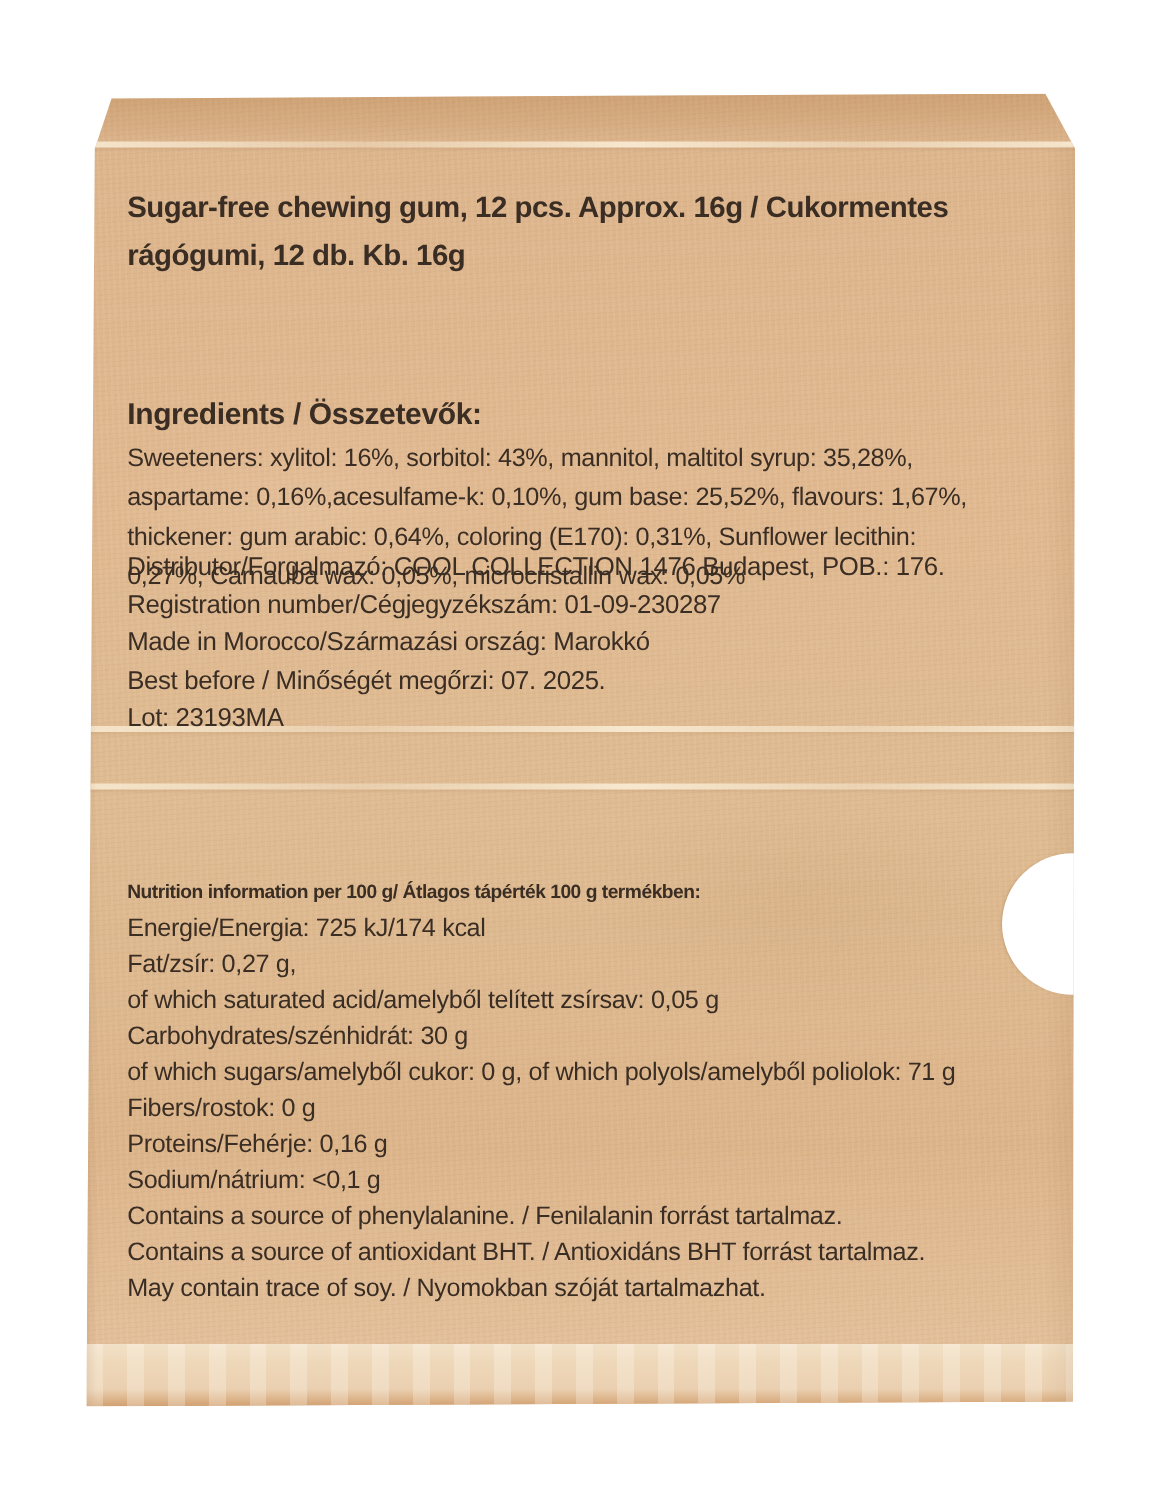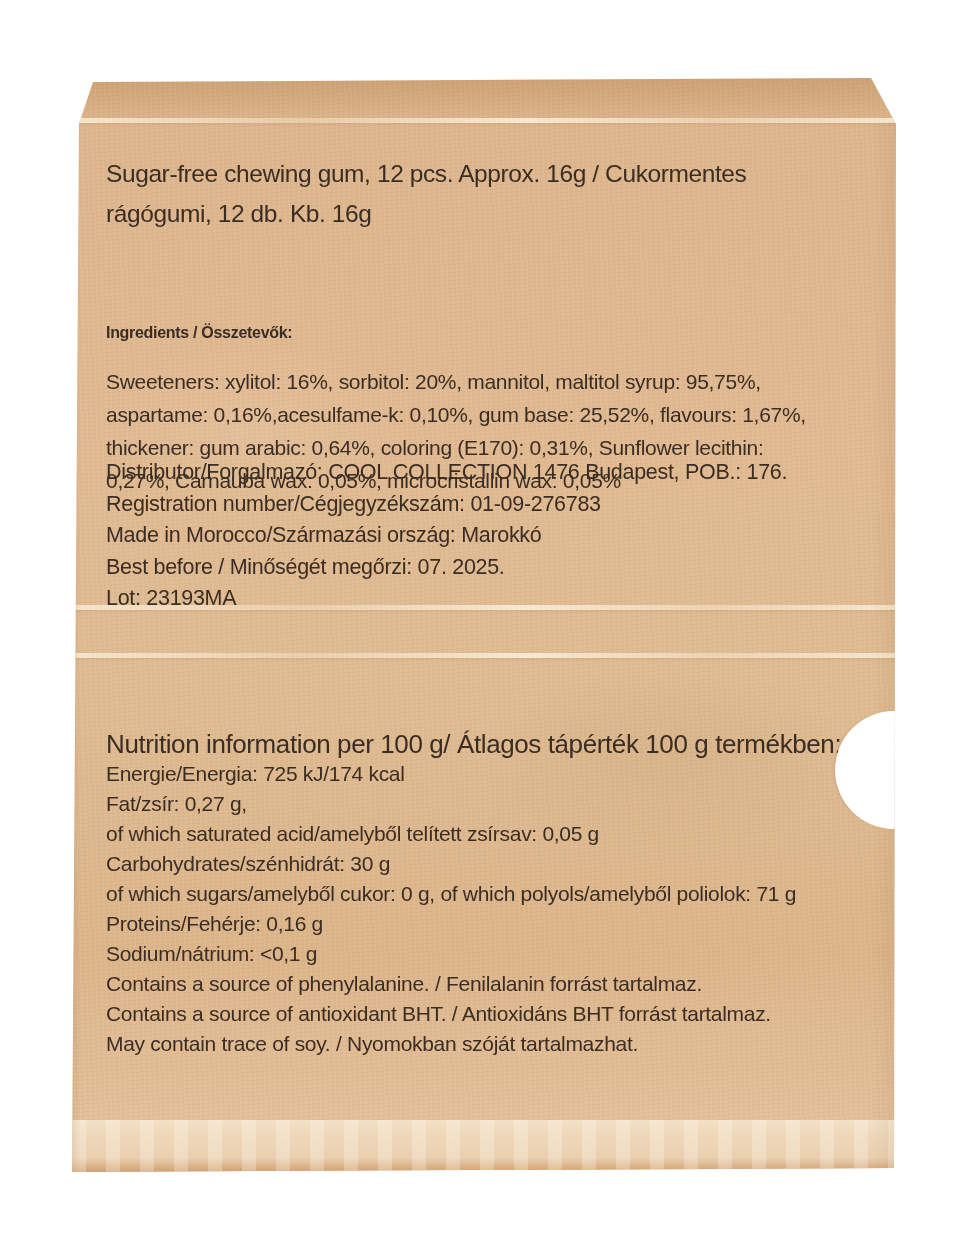--- a/index.html
+++ b/index.html
@@ -32,26 +32,26 @@
     background:
       repeating-linear-gradient(90deg, rgba(255,250,240,0.28) 0 14px, rgba(255,250,240,0) 14px 34px),
       linear-gradient(180deg,#f2e1c7 0%,#eed7b9 30%,#ead0b0 72%,#d7aa7d 94%,#cfa074 100%);}
   .edge-shade-right{position:absolute;right:0;top:44px;bottom:0;width:26px;z-index:1;
     background:linear-gradient(90deg,rgba(150,105,65,0) ,rgba(150,105,65,0.10));}
   .edge-shade-left{position:absolute;left:0;top:44px;bottom:0;width:9px;z-index:1;
     background:linear-gradient(90deg,rgba(150,105,65,0.14),rgba(150,105,65,0));}
   .notch{position:absolute;left:763px;top:633px;width:118px;height:118px;border-radius:50%;
     background:#ffffff;z-index:3;box-shadow:-2px 0 2px -1px rgba(160,115,70,0.35);}
   .txt{position:absolute;left:34px;z-index:2;white-space:nowrap;letter-spacing:-0.3px;}
-  .title-block{top:76px;font-size:24.5px;font-weight:normal;line-height:40px;letter-spacing:-0.4px;}
-  .ing-heading{top:240px;font-size:16px;font-weight:bold;line-height:30px;}
+  .title-block{top:76px;font-size:24.5px;font-weight:bold;line-height:40px;letter-spacing:-0.4px;}
+  .ing-heading{top:252px;font-size:25px;font-weight:bold;line-height:30px;}
   .ing-lines{top:287px;font-size:21px;line-height:33px;}
   .dist-lines{top:379px;font-size:21.5px;line-height:31.5px;}
   .nut-block{top:651px;font-size:21px;line-height:30px;}
-  .nut-heading{font-weight:normal;font-size:26px;letter-spacing:-0.4px;}
+  .nut-heading{font-weight:bold;font-size:16px;letter-spacing:-0.4px;}
   .nut-block b{font-weight:normal;}
 </style>
 </head>
 <body>
 
 <div class="stage">
   <div class="package">
 
     <div class="top-band"></div>
     <div class="crease c-top"></div>
@@ -62,41 +62,42 @@
     <div class="edge-shade-left"></div>
 
     <div class="txt title-block">
       <div>Sugar-free chewing gum, 12 pcs. Approx. 16g / Cukormentes</div>
       <div>rágógumi, 12 db. Kb. 16g</div>
     </div>
 
     <div class="txt ing-heading">Ingredients / Összetevők:</div>
 
     <div class="txt ing-lines">
-      <div>Sweeteners: xylitol: 16%, sorbitol: 20%, mannitol, maltitol syrup: 95,75%,</div>
+      <div>Sweeteners: xylitol: 16%, sorbitol: 43%, mannitol, maltitol syrup: 35,28%,</div>
       <div>aspartame: 0,16%,acesulfame-k: 0,10%, gum base: 25,52%, flavours: 1,67%,</div>
       <div>thickener: gum arabic: 0,64%, coloring (E170): 0,31%, Sunflower lecithin:</div>
       <div>0,27%, Carnauba wax: 0,05%, microcristallin wax: 0,05%</div>
     </div>
 
     <div class="txt dist-lines">
       <div>Distributor/Forgalmazó: COOL COLLECTION 1476 Budapest, POB.: 176.</div>
-      <div>Registration number/Cégjegyzékszám: 01-09-276783</div>
+      <div>Registration number/Cégjegyzékszám: 01-09-230287</div>
       <div>Made in Morocco/Származási ország: Marokkó</div>
       <div>Best before / Minőségét megőrzi: 07. 2025.</div>
       <div>Lot: 23193MA</div>
     </div>
 
     <div class="txt nut-block">
       <div class="nut-heading">Nutrition information per 100 g/ Átlagos tápérték 100 g termékben:</div>
       <div>Energie/Energia: 725 kJ/174 kcal</div>
       <div>Fat/zsír: 0,27 g,</div>
       <div>of which saturated acid/amelyből telített zsírsav: 0,05 g</div>
       <div>Carbohydrates/szénhidrát: 30 g</div>
       <div>of which sugars/amelyből cukor: 0 g, of which polyols/amelyből poliolok: 71 g</div>
+      <div>Fibers/rostok: 0 g</div>
       <div>Proteins/Fehérje: 0,16 g</div>
       <div>Sodium/nátrium: &lt;0,1 g</div>
       <div>Contains a source of phenylalanine. / Fenilalanin forrást tartalmaz.</div>
       <div>Contains a source of antioxidant BHT. / Antioxidáns BHT forrást tartalmaz.</div>
       <div><span>May contain trace of </span><b>soy.</b><span> / Nyomokban </span><b>szóját</b><span> tartalmazhat.</span></div>
     </div>
 
     <div class="notch"></div>
   </div>
 </div>

